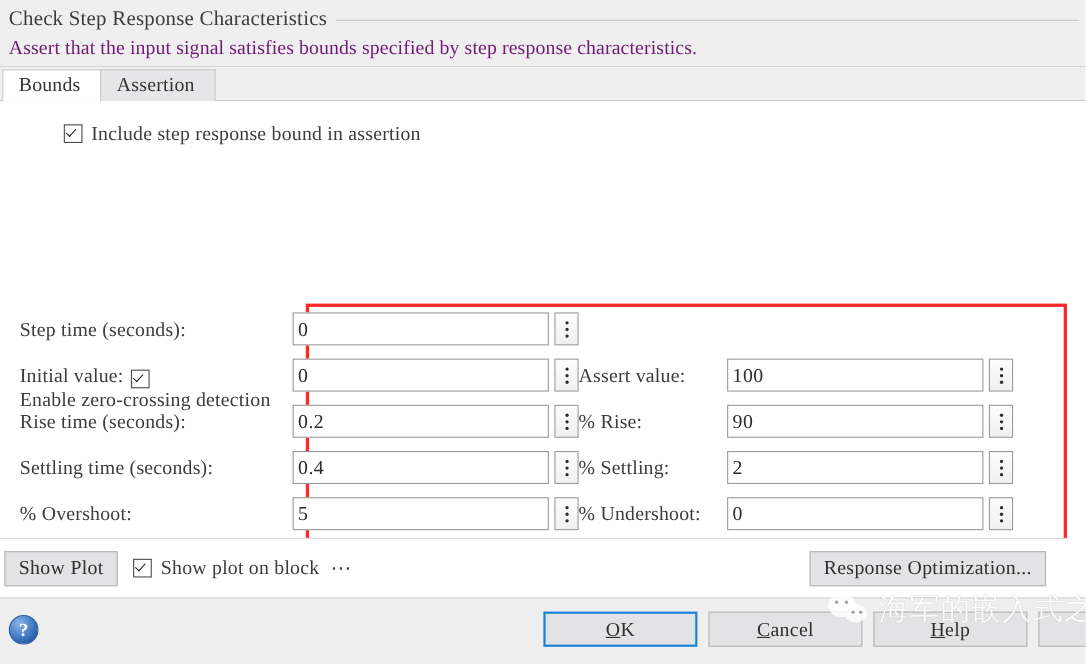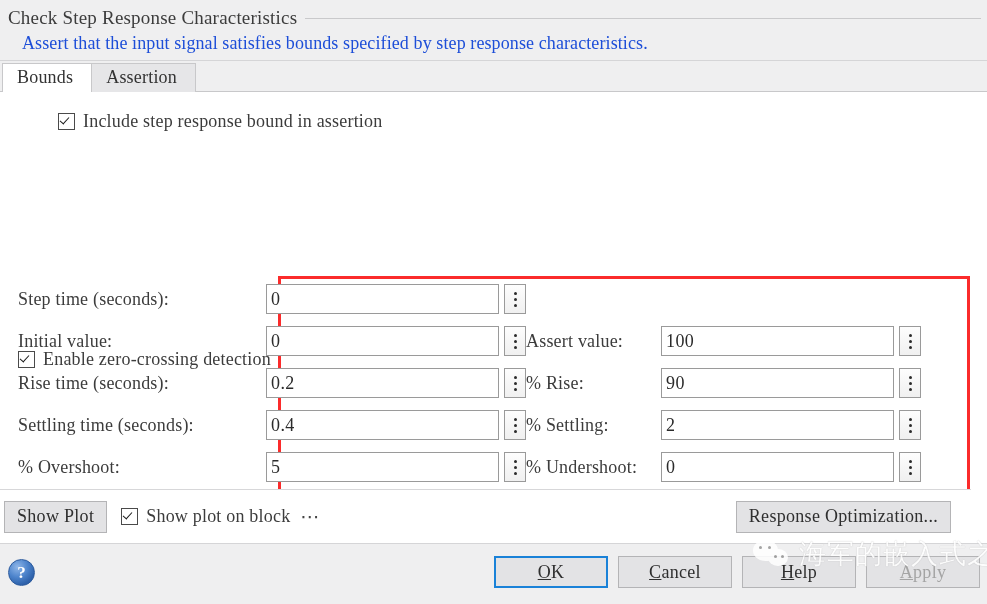--- a/index.html
+++ b/index.html
@@ -44,22 +44,22 @@
   }
   .header-rule {
     flex: 1;
     height: 1px;
     background: #c9c9cb;
     margin-left: 8px;
     margin-top: 2px;
   }
   .header-desc {
     font-size: 18px;
-    color: #1d4ed8;
-    padding: 2px 8px 0 22px;
+    color: #701a75;
+    padding: 2px 8px 0 8px;
     white-space: nowrap;
     letter-spacing: 0.1px;
   }
 
   
   .tabstrip {
     background: #efeff0;
     height: 30px;
     position: relative;
     display: flex;
@@ -271,21 +271,21 @@
   }
   .footer-buttons {
     position: absolute;
     left: 494px;
     top: 12px;
     display: flex;
     align-items: center;
     gap: 10px;
   }
   .fbtn {
-    width: 114px;
+    width: 140px;
     height: 32px;
     background: #e3e3e5;
     border: 1px solid #b4b4b6;
     font-family: "Liberation Serif", "DejaVu Serif", serif;
     font-size: 18px;
     color: #2f2f2f;
     display: flex;
     align-items: center;
     justify-content: center;
     cursor: default;
@@ -464,21 +464,21 @@
           <span class="spinner">
               <i></i>
               <i></i>
               <i></i>
             </span>
         </span>
       </div>
 
     </div>
 
-    <div class="checkrow" style="left:18px; top:257px;">
+    <div class="checkrow" style="left:18px; top:244px;flex-direction:column;">
       <span class="checkbox checked"></span>
       <span class="checklabel">Enable zero-crossing detection</span>
     </div>
 
     <div class="plotbar">
       <button class="btn">Show Plot</button>
       <span class="checkbox checked" style="margin-left:14px;"></span>
       <span class="checklabel">Show plot on block</span>
       <span class="ellipsis">⋯</span>
       <span style="flex:1"></span>

